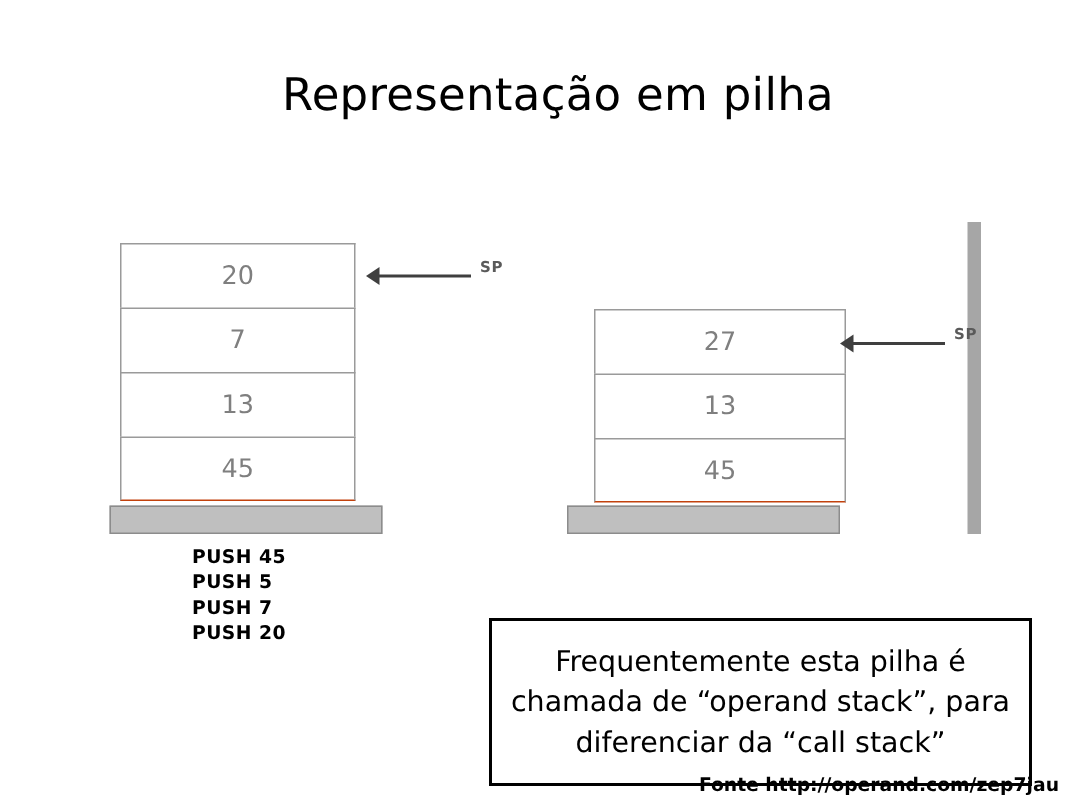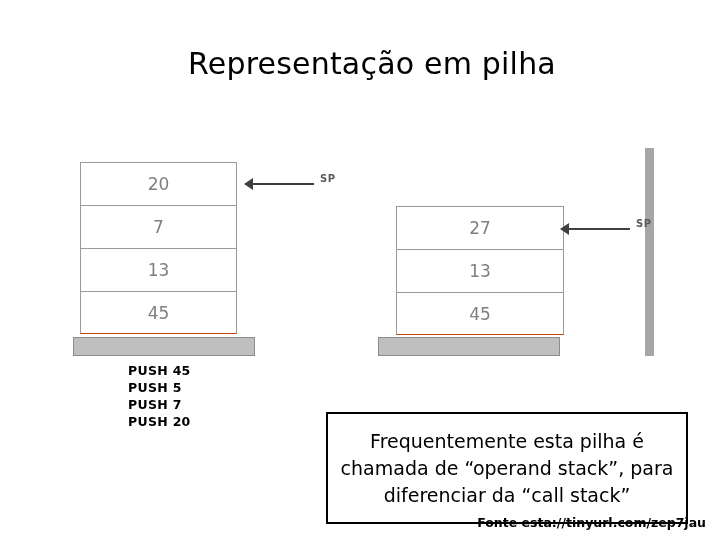--- a/index.html
+++ b/index.html
@@ -204,15 +204,15 @@
     <div>PUSH 45</div>
     <div>PUSH 5</div>
     <div>PUSH 7</div>
     <div>PUSH 20</div>
   </div>
 
   <div id="callout">
     <div id="callout-text">Frequentemente esta pilha é chamada de “operand stack”, para diferenciar da “call stack”</div>
   </div>
 
-  <div id="source">Fonte esta://tinyurl.com/zep7jau</div>
+  <div id="source">Fonte http://operand.com/zep7jau</div>
 
 </div>
 
 </body></html>

